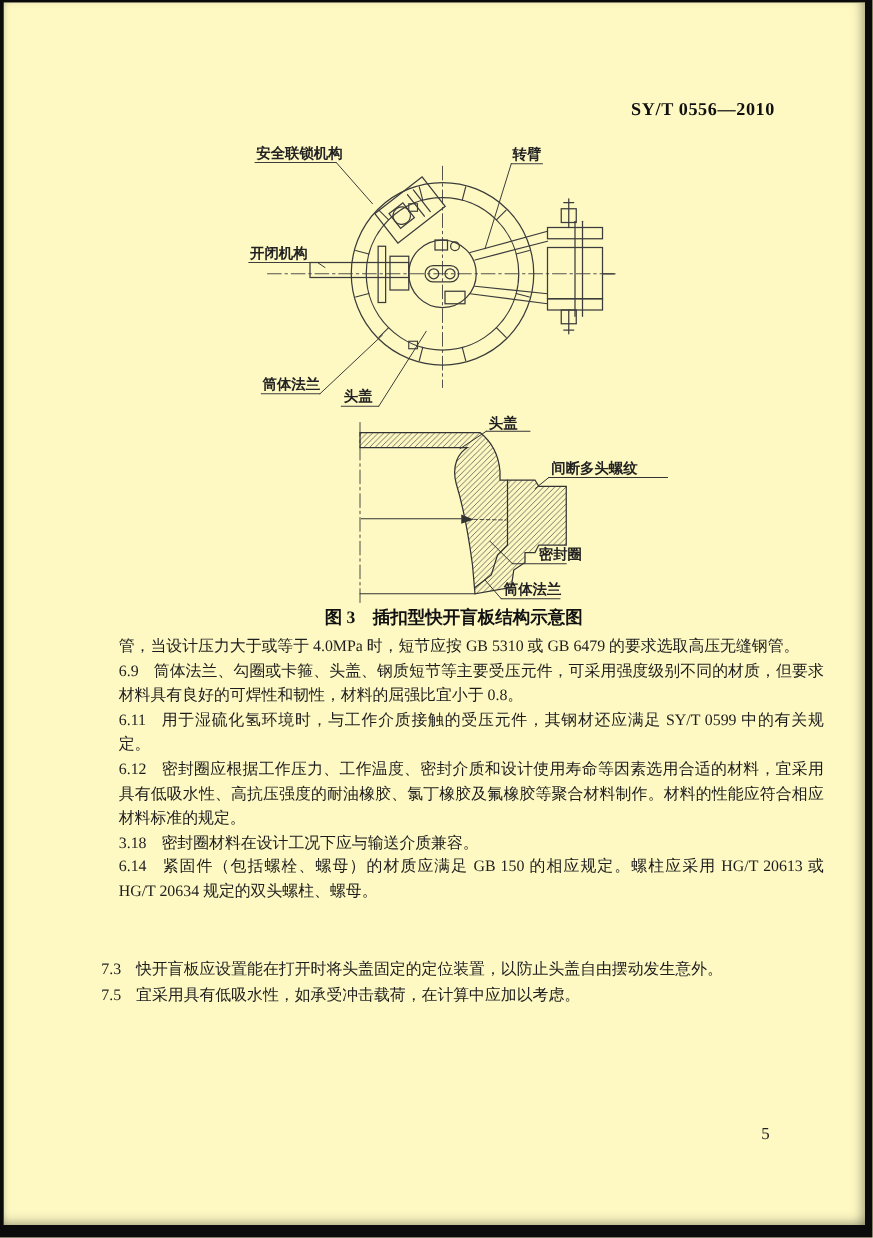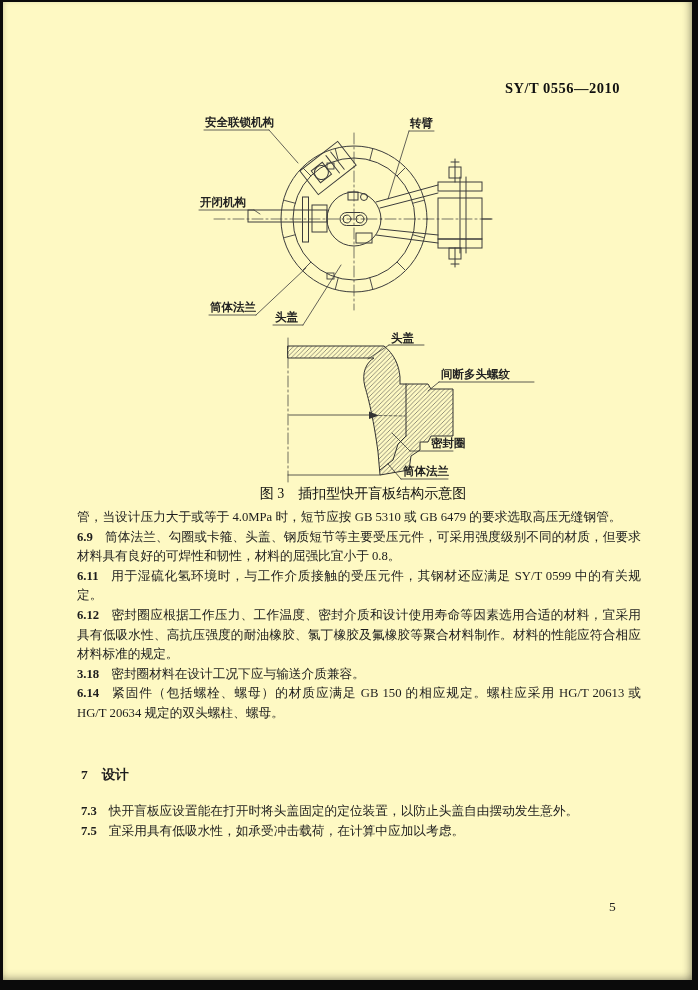--- a/index.html
+++ b/index.html
@@ -20,29 +20,29 @@
     font-weight:bold; font-size:14.5px; letter-spacing:.5px; color:#111;
   }
   .fig1 { position:absolute; left:177px; top:105px; width:336px; height:228px; }
   .fig2 { position:absolute; left:278px; top:330px; width:264px; height:162px; }
   svg text {
     font-family:"Liberation Serif","DejaVu Serif",serif;
     font-size:11.5px; font-weight:600; fill:#222;
   }
   .caption {
     position:absolute; left:78px; top:483px; width:564px;
-    text-align:center; font-weight:normal; font-size:14px; color:#111;
+    text-align:center; font-weight:bold; font-size:14px; color:#111;
   }
   .bodytext {
-    position:absolute; left:74px; top:506px; width:564px;
+    position:absolute; left:92px; top:506px; width:564px;
     font-size:12.7px; line-height:19.6px; text-align:justify;
     color:#1d1d1d;
   }
   .bodytext p { margin:0; }
-  .num { font-family:"Liberation Serif",serif; font-weight:bold; margin-right:12px; white-space:nowrap; }
+  .num { font-family:"Liberation Serif",serif; font-weight:normal; margin-right:12px; white-space:nowrap; }
   .sym { font-style:italic; font-family:"Liberation Serif",serif; }
   .sub { font-size:9px; vertical-align:-3px; letter-spacing:0; }
   .sec7 {
     position:absolute; left:78px; top:763px; width:564px;
     font-size:12.7px; line-height:20.5px; color:#1d1d1d;
   }
   .sec7 .h7 { margin:0 0 15px 0; font-weight:bold; font-size:13.5px; }
   .sec7 .h7 .t { margin-left:14px; }
   .sec7 p.cl { margin:0; }
   .pagenum {
@@ -183,20 +183,19 @@
   <div class="bodytext">
     <p><span>管，当设计压力大于或等于 4.0MPa 时，短节应按 GB 5310 或 GB 6479 的要求选取高压无缝钢管。</span></p>
     <p><b class="num">6.9</b><span>筒体法兰、勾圈或卡箍、头盖、钢质短节等主要受压元件，可采用强度级别不同的材质，但要求材料具有良好的可焊性和韧性，材料的屈强比宜小于 0.8。</span></p>
     <p><b class="num">6.11</b><span>用于湿硫化氢环境时，与工作介质接触的受压元件，其钢材还应满足 SY/T 0599 中的有关规定。</span></p>
     <p><b class="num">6.12</b><span>密封圈应根据工作压力、工作温度、密封介质和设计使用寿命等因素选用合适的材料，宜采用具有低吸水性、高抗压强度的耐油橡胶、氯丁橡胶及氟橡胶等聚合材料制作。材料的性能应符合相应材料标准的规定。</span></p>
     <p><b class="num">3.18</b><span>密封圈材料在设计工况下应与输送介质兼容。</span></p>
     <p><b class="num">6.14</b><span>紧固件（包括螺栓、螺母）的材质应满足 GB 150 的相应规定。螺柱应采用 HG/T 20613 或 HG/T 20634 规定的双头螺柱、螺母。</span></p>
   </div>
 
   <div class="sec7">
-    <p class="h7"><b>7</b><b class="t">设计</b></p>
     <p class="cl"><b class="num">7.3</b><span>快开盲板应设置能在打开时将头盖固定的定位装置，以防止头盖自由摆动发生意外。</span></p>
     <p class="cl"><b class="num">7.5</b><span>宜采用具有低吸水性，如承受冲击载荷，在计算中应加以考虑。</span></p>
   </div>
 
   <div class="pagenum">5</div>
 
 </div>
 
 </body></html>

